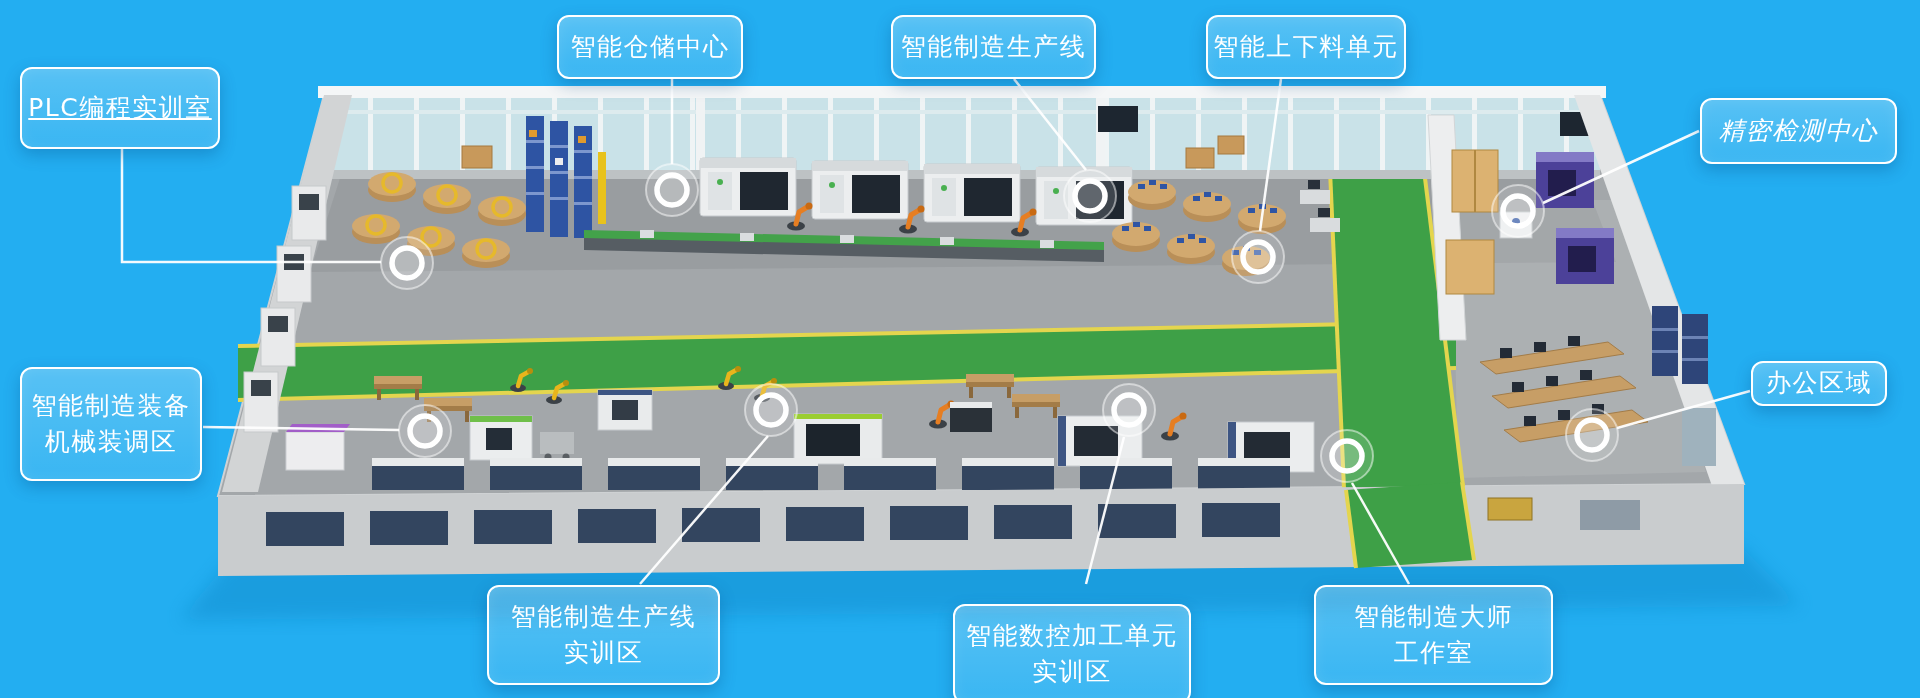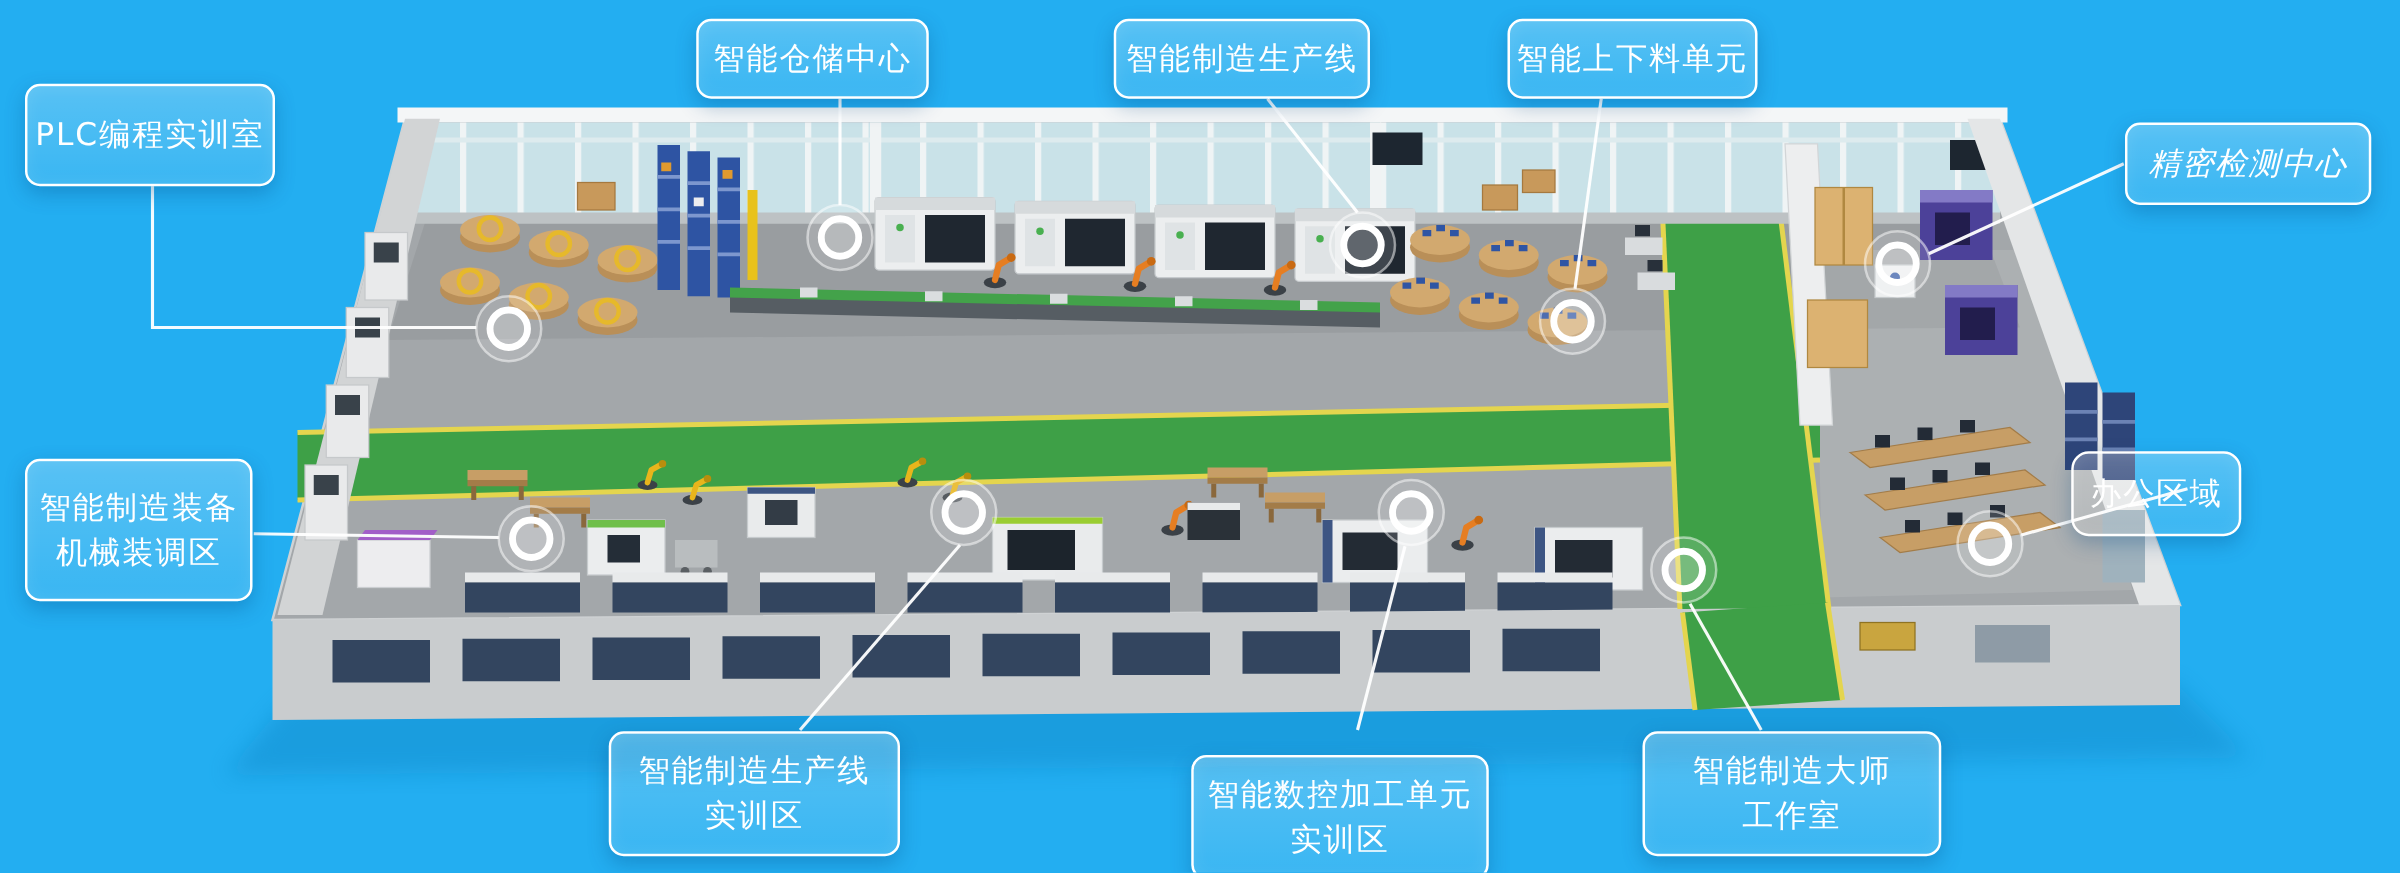--- a/index.html
+++ b/index.html
@@ -407,40 +407,40 @@
         <circle r="26" fill="rgba(255,255,255,0.14)" stroke="rgba(255,255,255,0.5)" stroke-width="2"></circle>
         <circle r="15" fill="rgba(255,255,255,0.18)" stroke="#FFFFFF" stroke-width="5.5"></circle>
       </g>
       <g transform="translate(1347,456)">
         <circle r="26" fill="rgba(255,255,255,0.14)" stroke="rgba(255,255,255,0.5)" stroke-width="2"></circle>
         <circle r="15" fill="rgba(255,255,255,0.18)" stroke="#FFFFFF" stroke-width="5.5"></circle>
       </g>
     </g>
   </svg>
 
-  <div class="callout" style="left:20px; top:67px; width:200px; height:82px;">
+  <div class="callout" style="left:20px; top:67px; width:200px; height:82px;text-decoration:underline;">
     <span>PLC编程实训室</span>
   </div>
   <div class="callout" style="left:557px; top:15px; width:186px; height:64px;justify-content:center;">
     <span>智能仓储中心</span>
   </div>
   <div class="callout" style="left:891px; top:15px; width:205px; height:64px;">
     <span>智能制造生产线</span>
   </div>
   <div class="callout" style="left:1206px; top:15px; width:200px; height:64px;">
     <span>智能上下料单元</span>
   </div>
   <div class="callout" style="left:1700px; top:98px; width:197px; height:66px;font-style:italic;">
     <span>精密检测中心</span>
   </div>
   <div class="callout" style="left:20px; top:367px; width:182px; height:114px;">
     <span>智能制造装备</span>
     <span>机械装调区</span>
   </div>
-  <div class="callout" style="left:1657px; top:361px; width:136px; height:68px;border-radius:14px;">
+  <div class="callout" style="left:1751px; top:361px; width:136px; height:45px;">
     <span>办公区域</span>
   </div>
   <div class="callout" style="left:487px; top:585px; width:233px; height:100px;">
     <span>智能制造生产线</span>
     <span>实训区</span>
   </div>
   <div class="callout" style="left:953px; top:585px; width:238px; height:100px;margin-top:19px;">
     <span>智能数控加工单元</span>
     <span>实训区</span>
   </div>

